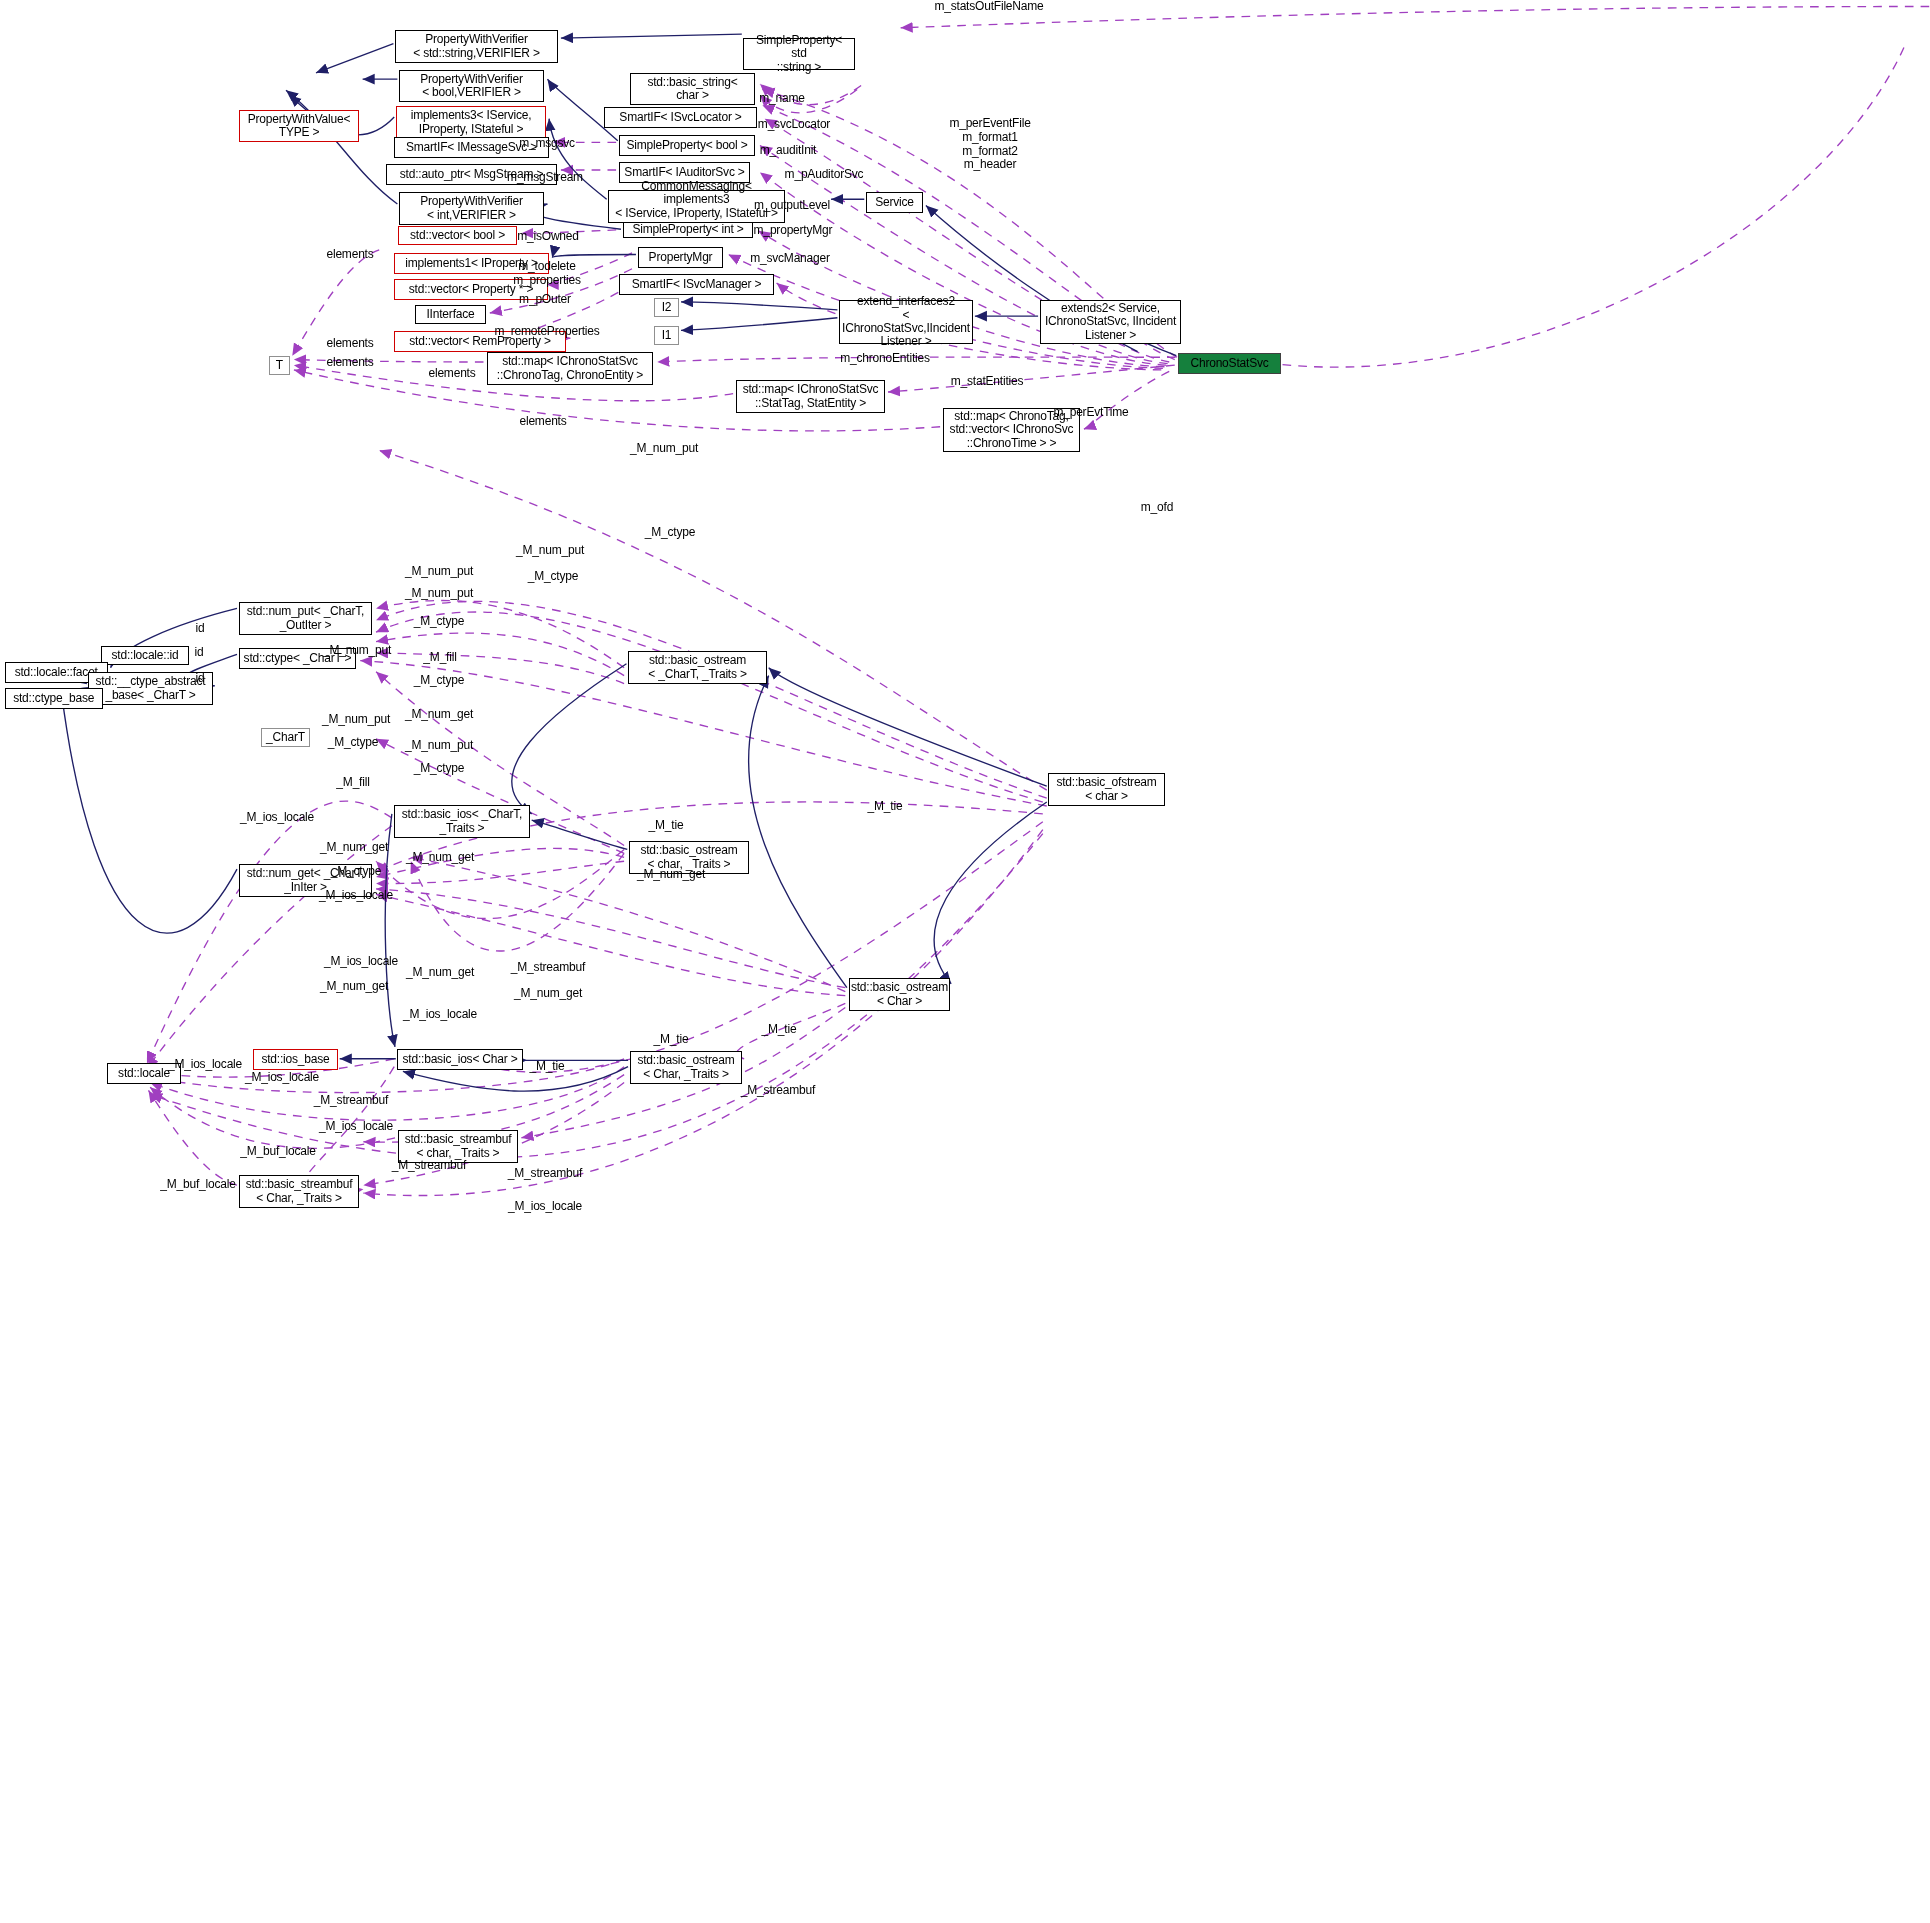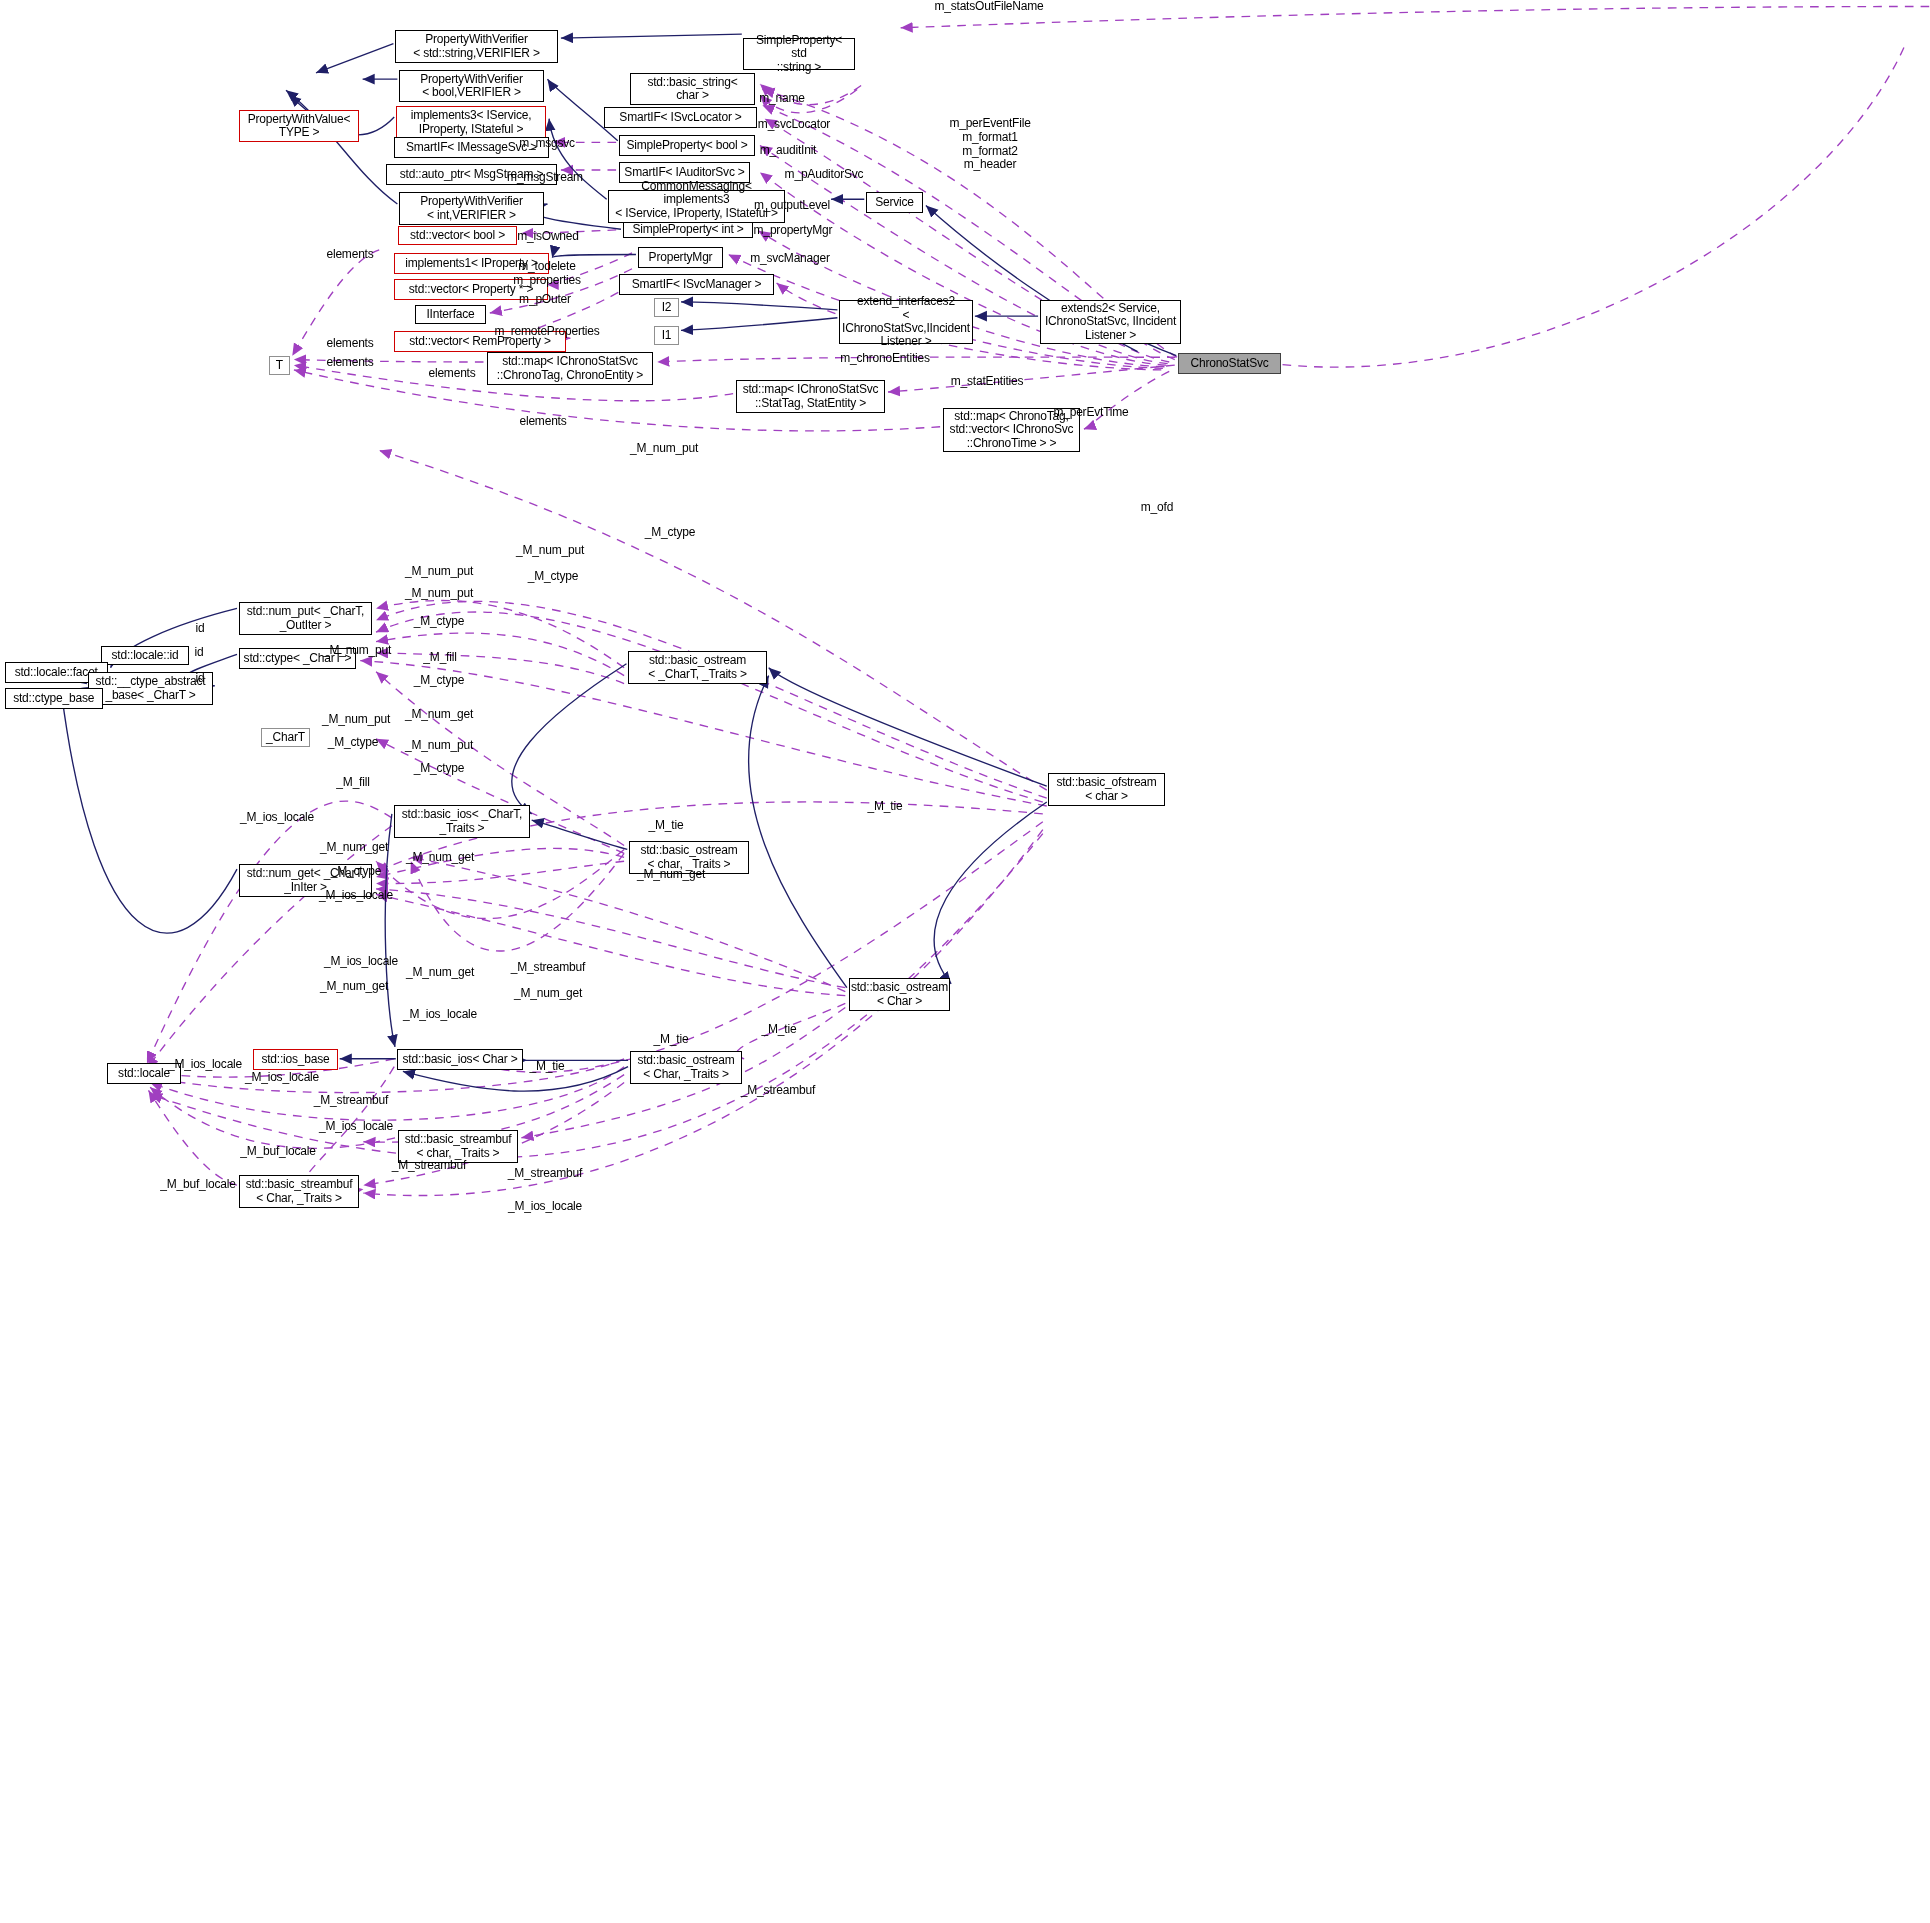--- a/index.html
+++ b/index.html
@@ -18,21 +18,21 @@
     text-align:center;
     display:flex;
     align-items:center;
     justify-content:center;
     white-space:pre-line;
     padding:1.6px 3.2px;
     letter-spacing:-0.2px;
   }
   .node.red{border-color:#d00000;}
   .node.grey{border-color:#909090;}
-  .node.target{background:#a3a3a3;border-color:#404040;}
+  .node.target{background:#15803d;border-color:#404040;}
   .elabel{
     position:absolute;
     font-size:12px;
     color:#000000;
     white-space:pre-line;
     text-align:center;
     line-height:1.15;
     letter-spacing:-0.2px;
     transform:translateX(-50%);
   }

